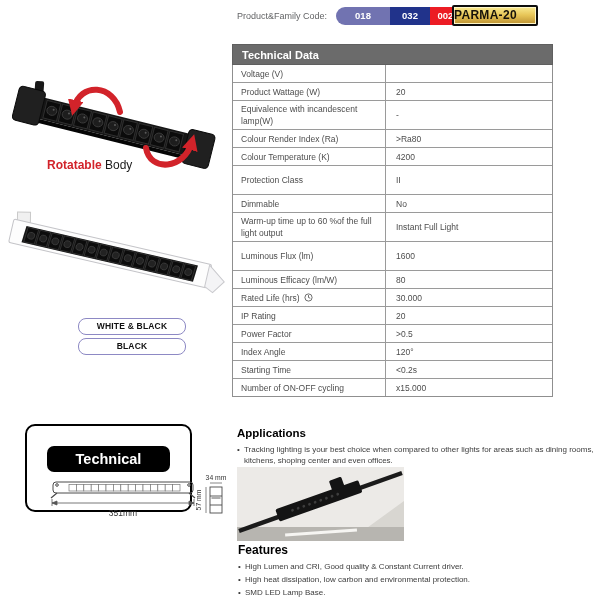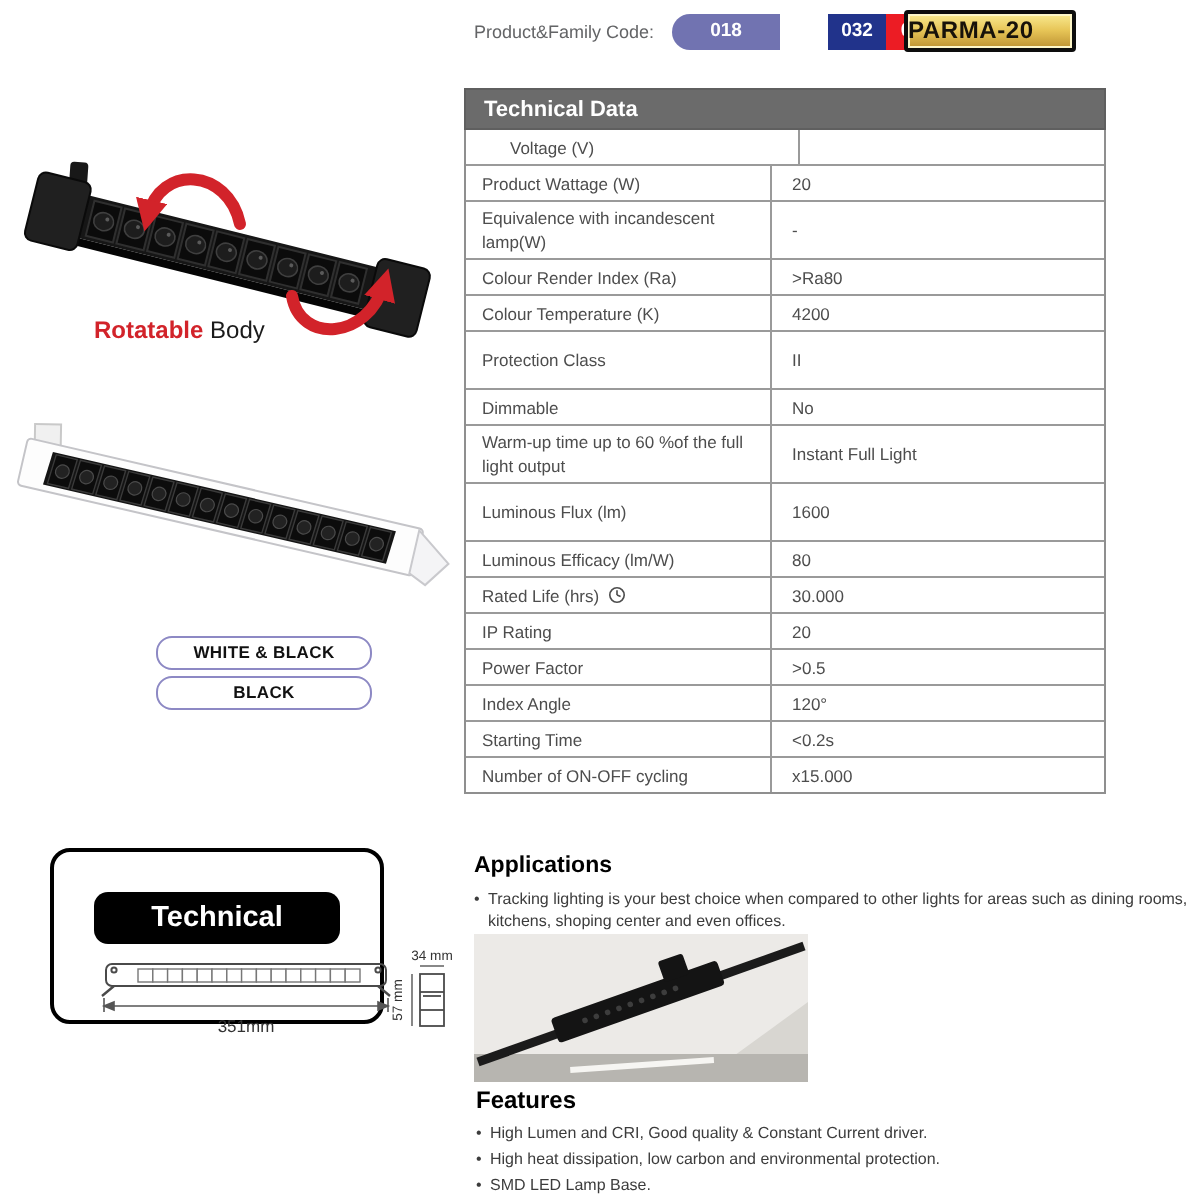--- a/index.html
+++ b/index.html
@@ -5,37 +5,37 @@
   html,body{margin:0;padding:0;background:#fff;}
   #page{position:relative;width:600px;height:600px;background:#fff;overflow:hidden;
         font-family:"Liberation Sans",sans-serif;color:#4d4d4d;}
 
   
   .code-label{position:absolute;left:237px;top:11px;font-size:9px;color:#636466;}
   .code-pill{position:absolute;left:336px;top:7px;height:18px;display:flex;
              border-radius:9px;overflow:hidden;}
   .code-seg{color:#fff;font-weight:bold;font-size:9.5px;line-height:18px;text-align:center;}
   .code-seg.s1{width:54px;background:var(--code-segment-1,#7173b1);}
-  .code-seg.s2{width:29px;background:var(--code-segment-2,#21338b);margin-left:24px;}
+  .code-seg.s2{width:40px;background:var(--code-segment-2,#21338b);}
   .code-seg.s3{width:36px;background:var(--code-segment-3,#ec1c24);}
   .model-badge{position:absolute;left:452px;top:5px;width:86px;height:21px;box-sizing:border-box;
                border:2px solid #0d0d0d;border-radius:2px;
                background:linear-gradient(#f9ea90,#ecd express 45%,#bd9232);
                background:linear-gradient(#f9ea90,#e7c557 48%,#bd9232);
                box-shadow:inset 0 0 0 1px #fdf6c8;
                font-weight:bold;font-size:12px;line-height:17px;color:#17120a;
                letter-spacing:.3px;}
 
   
   .tech-table{position:absolute;left:232px;top:44px;width:321px;box-sizing:border-box;}
   .table-title{background:var(--table-header-bg,#6b6b6b);color:#fff;font-weight:bold;font-size:11px;
                height:21px;line-height:21px;padding-left:9px;border:1px solid #5f5f5f;box-sizing:border-box;}
   .t-rows{border:1px solid #8f8f8f;border-top:none;}
   .t-row{display:flex;border-top:1px solid #9a9a9a;min-height:17px;align-items:stretch;}
-  .t-row:first-child{border-top:none;margin-left:14px;}
+  .t-row:first-child{border-top:none;}
   .t-rows .t-row:nth-child(3),.t-rows .t-row:nth-child(6),.t-rows .t-row:nth-child(9){min-height:28px;}
   .t-rows .t-row:nth-child(17){min-height:19px;}
   .t-label{width:153px;box-sizing:border-box;border-right:1px solid #9a9a9a;
            padding:2px 4px 2px 8px;display:flex;align-items:center;
            font-size:8.5px;line-height:12px;color:#4d4d4d;}
   .t-value{flex:1;padding:2px 4px 2px 10px;display:flex;align-items:center;
            font-size:8.5px;line-height:12px;color:#4d4d4d;}
   .clock{margin-left:4px;display:inline-flex;align-items:center;}
 
   

